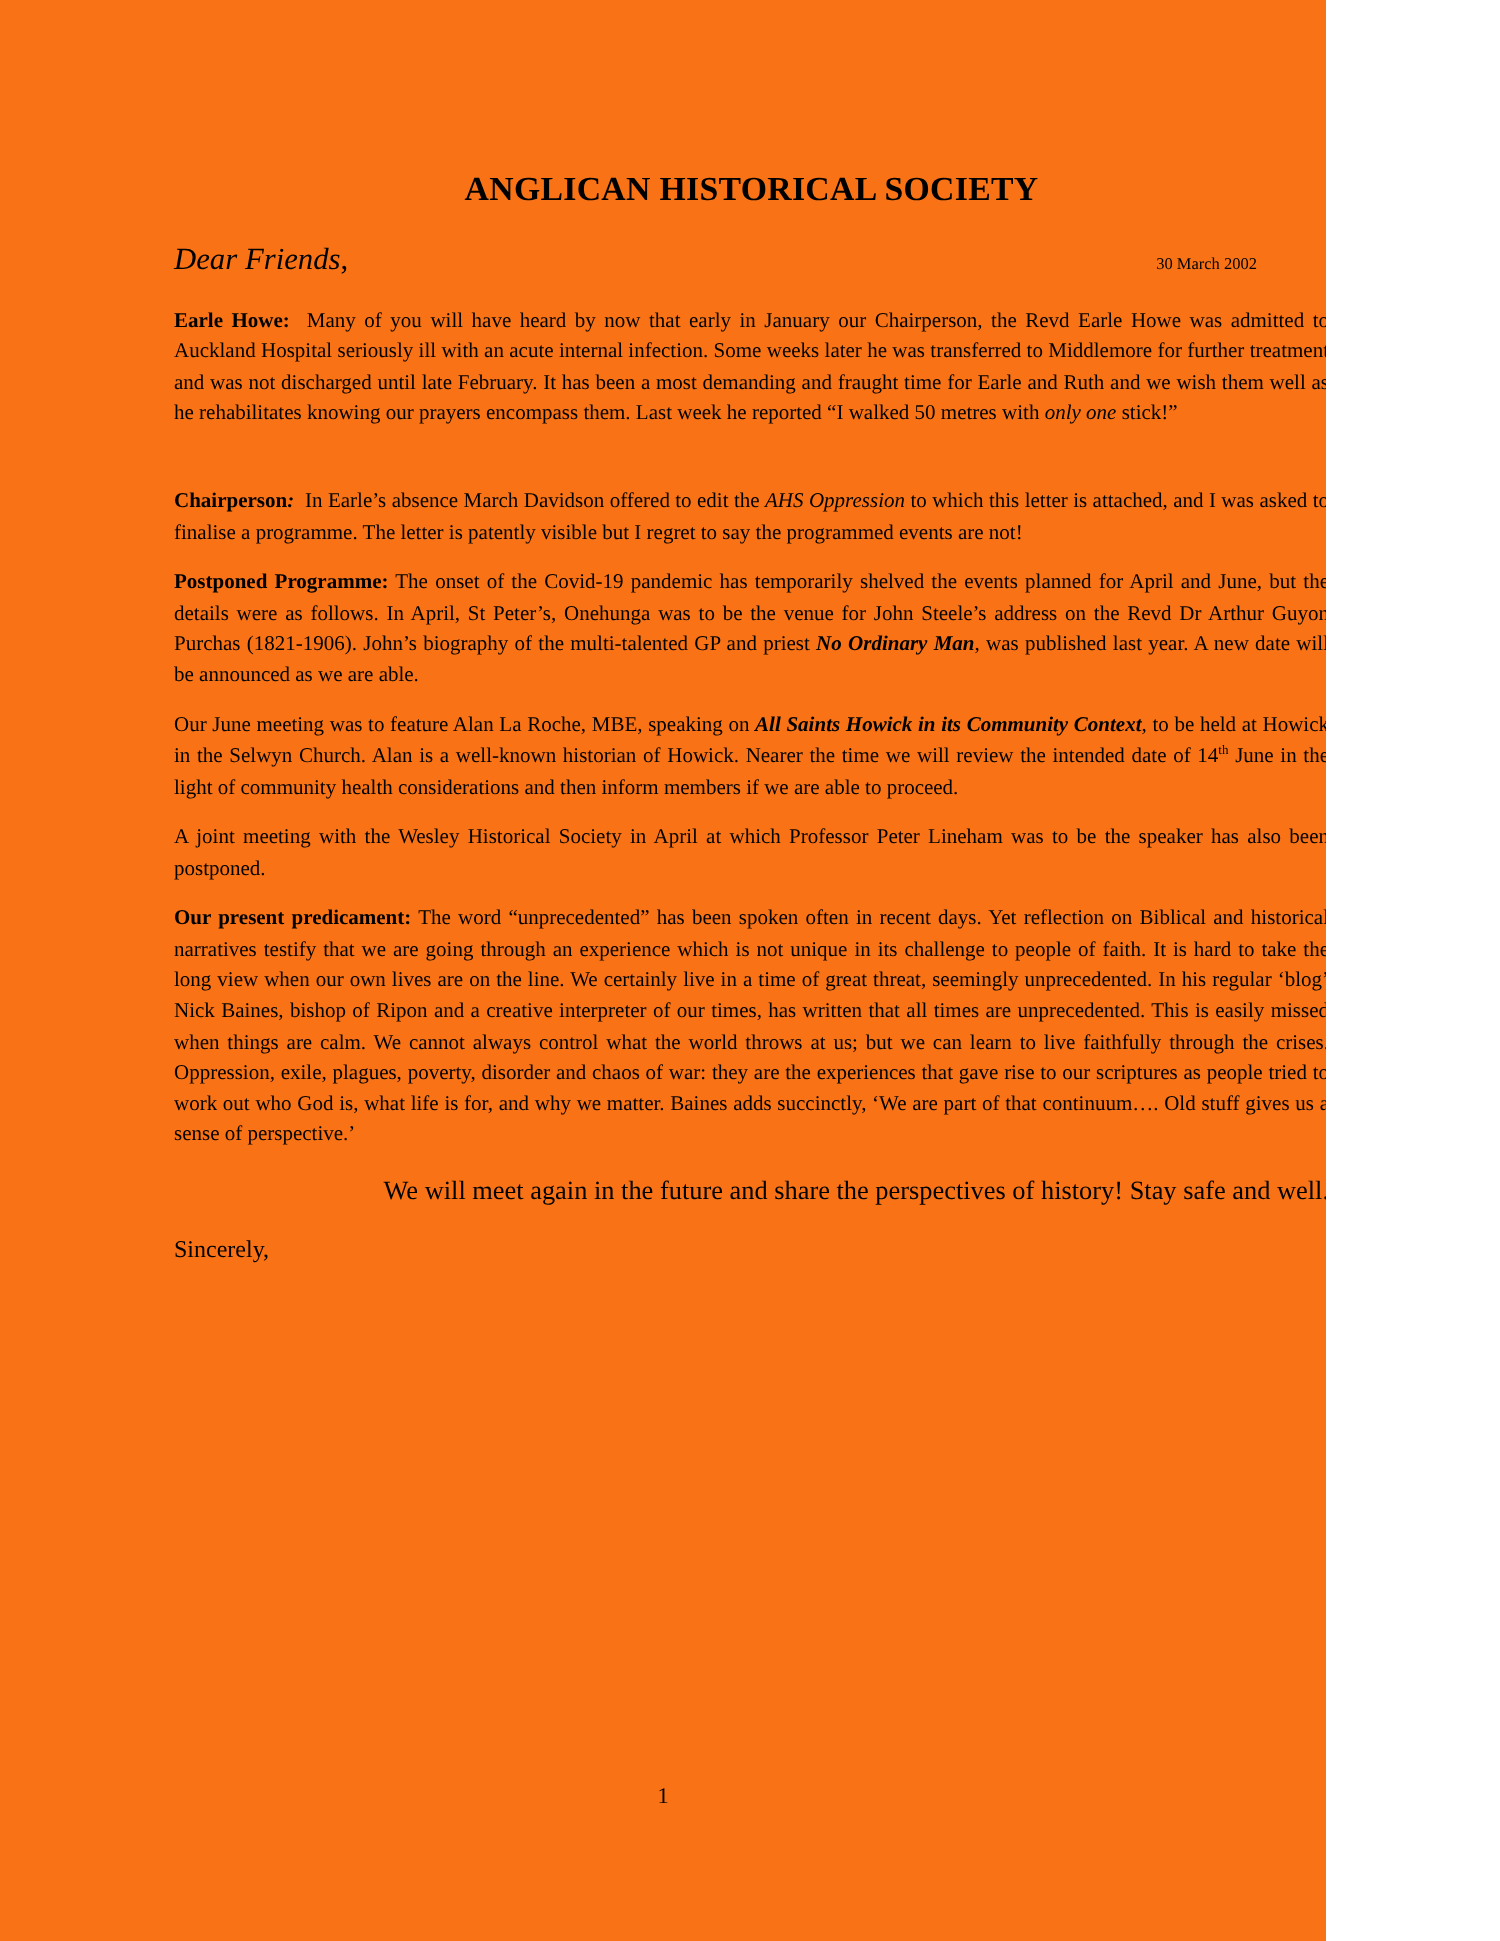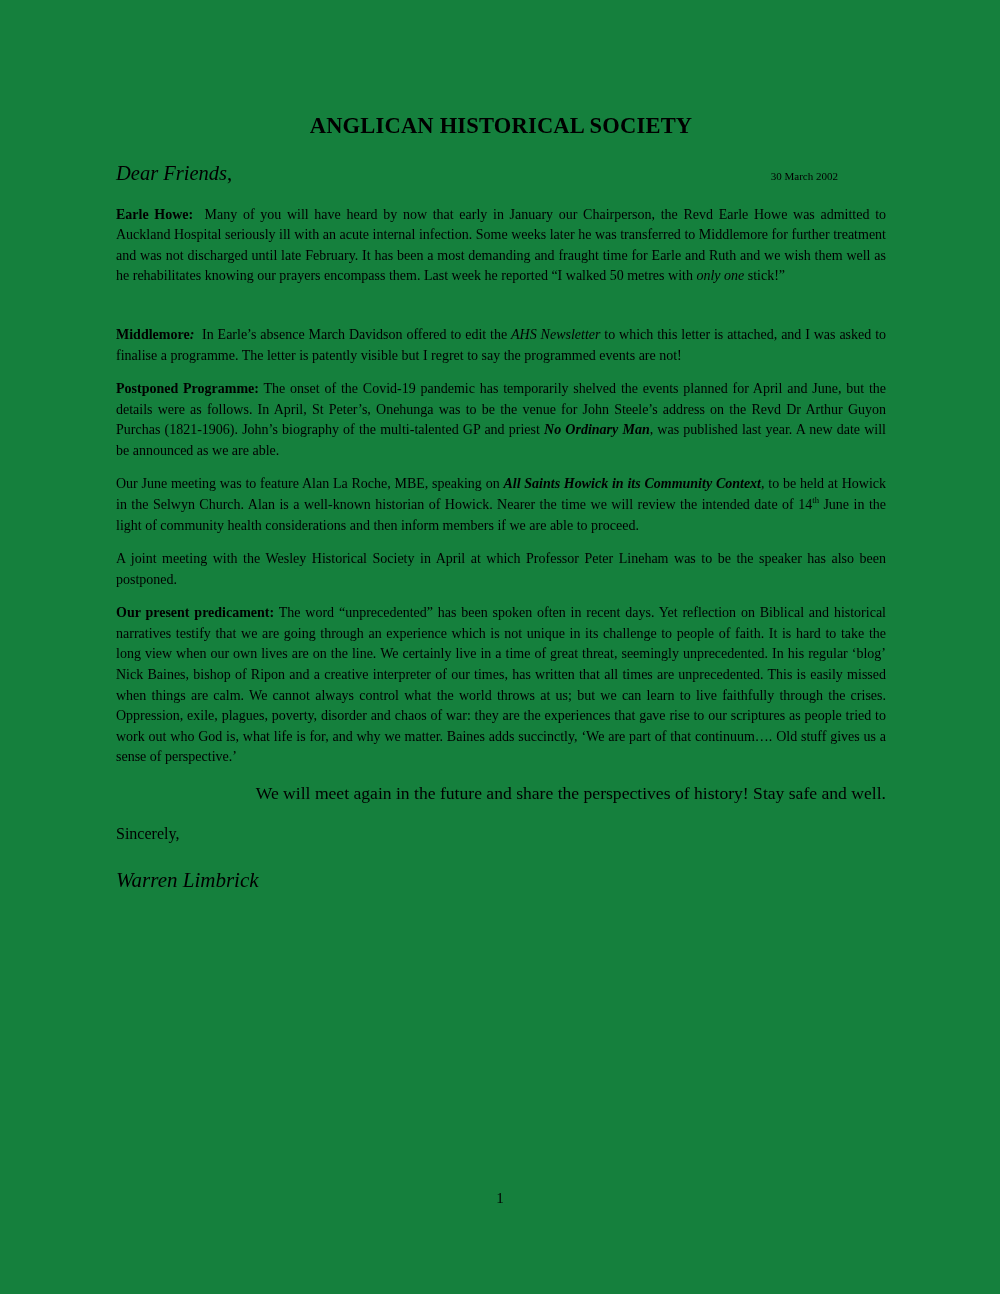--- a/index.html
+++ b/index.html
@@ -6,23 +6,23 @@
     margin: 0;
     padding: 0;
     background: #ffffff;
   }
   body {
     font-family: "Liberation Serif", "DejaVu Serif", serif;
     color: #000000;
   }
   .page {
     position: relative;
-    width: 1000px;
+    width: 884px;
     height: 1294px;
-    background: #15803d;
+    background: #f97316;
     box-sizing: border-box;
     overflow: hidden;
   }
   .content {
     position: absolute;
     left: 116px;
     top: 112px;
     width: 770px;
   }
   .doc-title {
@@ -118,33 +118,32 @@
 
     <h1 class="doc-title">ANGLICAN HISTORICAL SOCIETY</h1>
 
     <div class="salutation-row">
       <div class="salutation"><span>Dear Friends</span><span class="comma">,</span></div>
       <div class="date">30 March 2002</div>
     </div>
 
     <p class="body-par gap-after"><span class="lead">Earle Howe:</span>&nbsp; <span>Many of you will have heard by now that early in January our Chairperson, the Revd Earle Howe was admitted to Auckland Hospital seriously ill with an acute internal infection. Some weeks later he was transferred to Middlemore for further treatment and was not discharged until late February. It has been a most demanding and fraught time for Earle and Ruth and we wish them well as he rehabilitates knowing our prayers encompass them. Last week he reported “I walked 50 metres with </span><em class="ital">only one</em><span> stick!”</span></p>
 
-    <p class="body-par"><span class="lead">Middlemore</span><span class="lead-colon-italic">:</span>&nbsp; <span>In Earle’s absence March Davidson offered to edit the </span><em class="ital">AHS Newsletter</em><span> to which this letter is attached, and I was asked to finalise a programme.  The letter is patently visible but I regret to say the programmed events are not!</span></p>
+    <p class="body-par"><span class="lead">Chairperson</span><span class="lead-colon-italic">:</span>&nbsp; <span>In Earle’s absence March Davidson offered to edit the </span><em class="ital">AHS Oppression</em><span> to which this letter is attached, and I was asked to finalise a programme.  The letter is patently visible but I regret to say the programmed events are not!</span></p>
 
     <p class="body-par"><span class="lead">Postponed Programme:</span><span> The onset of the Covid-19 pandemic has temporarily shelved the events planned for April and June, but the details were as follows.  In April, St Peter’s, Onehunga was to be the venue for John Steele’s address on the Revd Dr Arthur Guyon Purchas (1821-1906).  John’s biography of the multi-talented GP and priest </span><span class="bolditalic">No Ordinary Man</span><span>, was published last year.  A new date will be announced as we are able.</span></p>
 
     <p class="body-par"><span>Our June meeting was to feature Alan La Roche, MBE, speaking on </span><span class="bolditalic">All Saints Howick in its Community Context</span><span>, to be held at Howick in the Selwyn Church. Alan is a well-known historian of Howick.  Nearer the time we will review the intended date of 14</span><sup class="ord">th</sup><span> June in the light of community health considerations and then inform members if we are able to proceed.</span></p>
 
     <p class="body-par">A joint meeting with the Wesley Historical Society in April at which Professor Peter Lineham was to be the speaker has also been postponed.</p>
 
     <p class="body-par"><span class="lead">Our present predicament:</span><span>  The word “unprecedented” has been spoken often in recent days. Yet reflection on Biblical and historical narratives testify that we are going through an experience which is not unique in its challenge to people of faith. It is hard to take the long view when our own lives are on the line. We certainly live in a time of great threat, seemingly unprecedented.  In his regular ‘blog’ Nick Baines, bishop of Ripon and a creative interpreter of our times, has written that all times are unprecedented.  This is easily missed when things are calm.  We cannot always control what the world throws at us; but we can learn to live faithfully through the crises. Oppression, exile, plagues, poverty, disorder and chaos of war: they are the experiences that gave rise to our scriptures as people tried to work out who God is, what life is for, and why we matter. Baines adds succinctly, ‘We are part of that continuum…. Old stuff gives us a sense of perspective.’</span></p>
 
     <p class="closing-line">We will meet again in the future and share the perspectives of history! Stay safe and well.</p>
 
     <p class="sincerely">Sincerely,</p>
 
-    <p class="signature">Warren Limbrick</p>
 
   </div>
 
   <div class="page-number">1</div>
 
 </div>
 
 </body></html>

